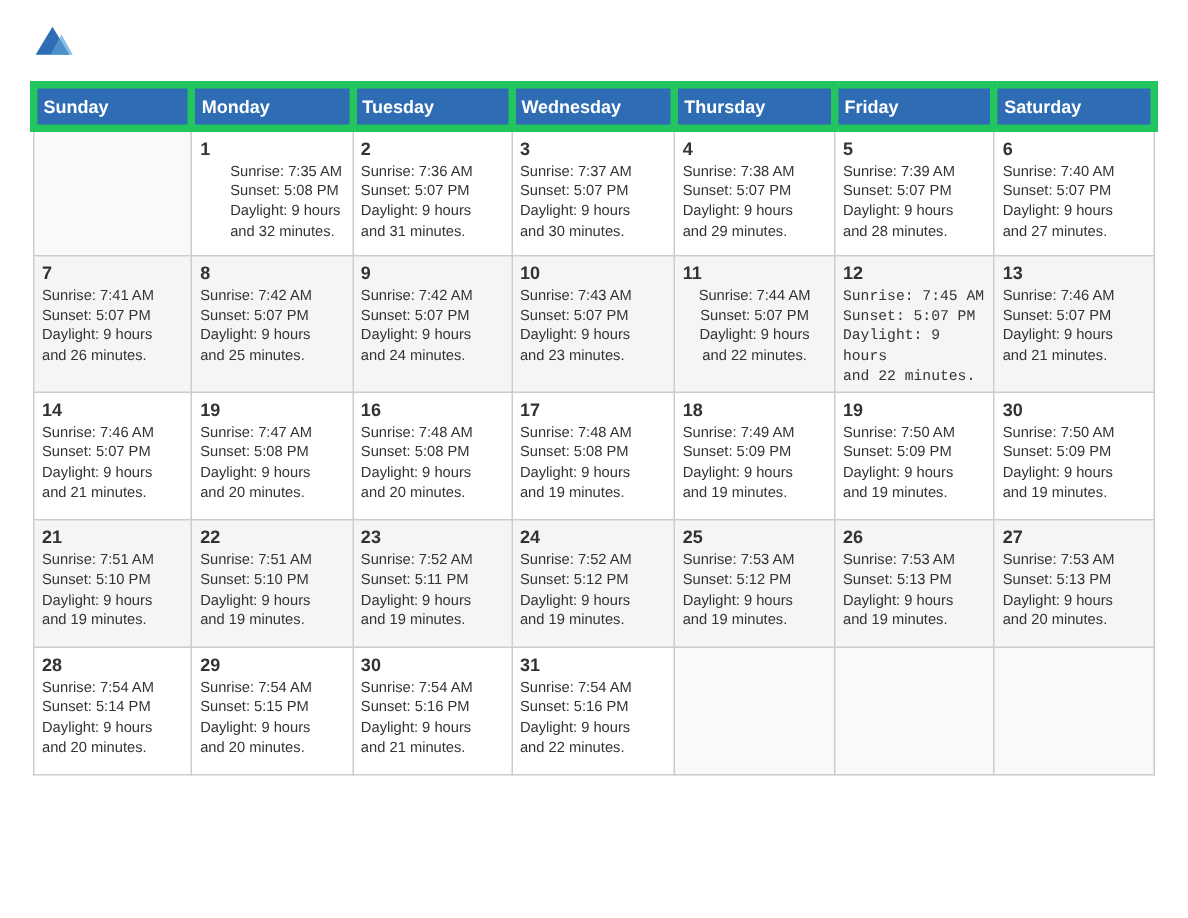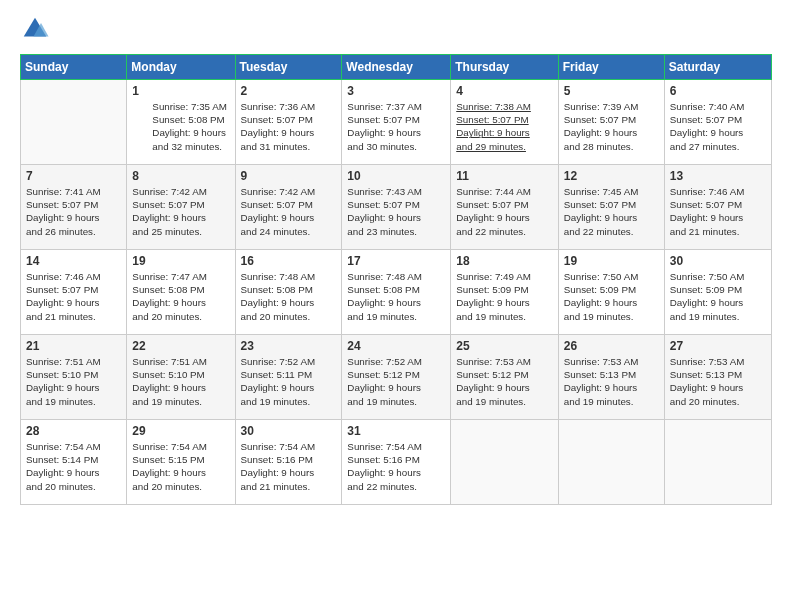--- a/index.html
+++ b/index.html
@@ -50,21 +50,21 @@
       border-collapse: collapse;
       font-size: 10.5px;
     }
     thead tr th {
       background: #2e6db4;
       color: #fff;
       padding: 5px 4px;
       text-align: left;
       font-size: 12px;
       font-weight: bold;
-      border: 1px solid #22c55e;
+      border: 5px solid #22c55e;
     }
     tbody tr td {
       border: 1px solid #ccc;
       vertical-align: top;
       padding: 4px 5px;
       height: 85px;
       width: 113px;
       background: #fff;
     }
     tbody tr:nth-child(even) td {
@@ -137,21 +137,21 @@
           </td>
           <td>
             <div class="day-num">3</div>
             <div class="day-info" style="white-space: pre-line;">Sunrise: 7:37 AM
 Sunset: 5:07 PM
 Daylight: 9 hours
 and 30 minutes.</div>
           </td>
           <td>
             <div class="day-num">4</div>
-            <div class="day-info" style="white-space: pre-line; text-decoration: underline;">Sunrise: 7:38 AM
+            <div class="day-info" style="white-space: pre-line;">Sunrise: 7:38 AM
 Sunset: 5:07 PM
 Daylight: 9 hours
 and 29 minutes.</div>
           </td>
           <td>
             <div class="day-num">5</div>
             <div class="day-info" style="white-space: pre-line;">Sunrise: 7:39 AM
 Sunset: 5:07 PM
 Daylight: 9 hours
 and 28 minutes.</div>
@@ -188,28 +188,28 @@
           </td>
           <td>
             <div class="day-num">10</div>
             <div class="day-info" style="white-space: pre-line;">Sunrise: 7:43 AM
 Sunset: 5:07 PM
 Daylight: 9 hours
 and 23 minutes.</div>
           </td>
           <td>
             <div class="day-num">11</div>
-            <div class="day-info" style="white-space: pre-line;">Sunrise: 7:44 AM
+            <div class="day-info" style="white-space: pre-line; text-align: center;">Sunrise: 7:44 AM
 Sunset: 5:07 PM
 Daylight: 9 hours
 and 22 minutes.</div>
           </td>
           <td>
             <div class="day-num">12</div>
-            <div class="day-info" style="white-space: pre-line;">Sunrise: 7:45 AM
+            <div class="day-info" style="white-space: pre-line; font-family: Liberation Mono, monospace;">Sunrise: 7:45 AM
 Sunset: 5:07 PM
 Daylight: 9 hours
 and 22 minutes.</div>
           </td>
           <td>
             <div class="day-num">13</div>
             <div class="day-info" style="white-space: pre-line;">Sunrise: 7:46 AM
 Sunset: 5:07 PM
 Daylight: 9 hours
 and 21 minutes.</div>

